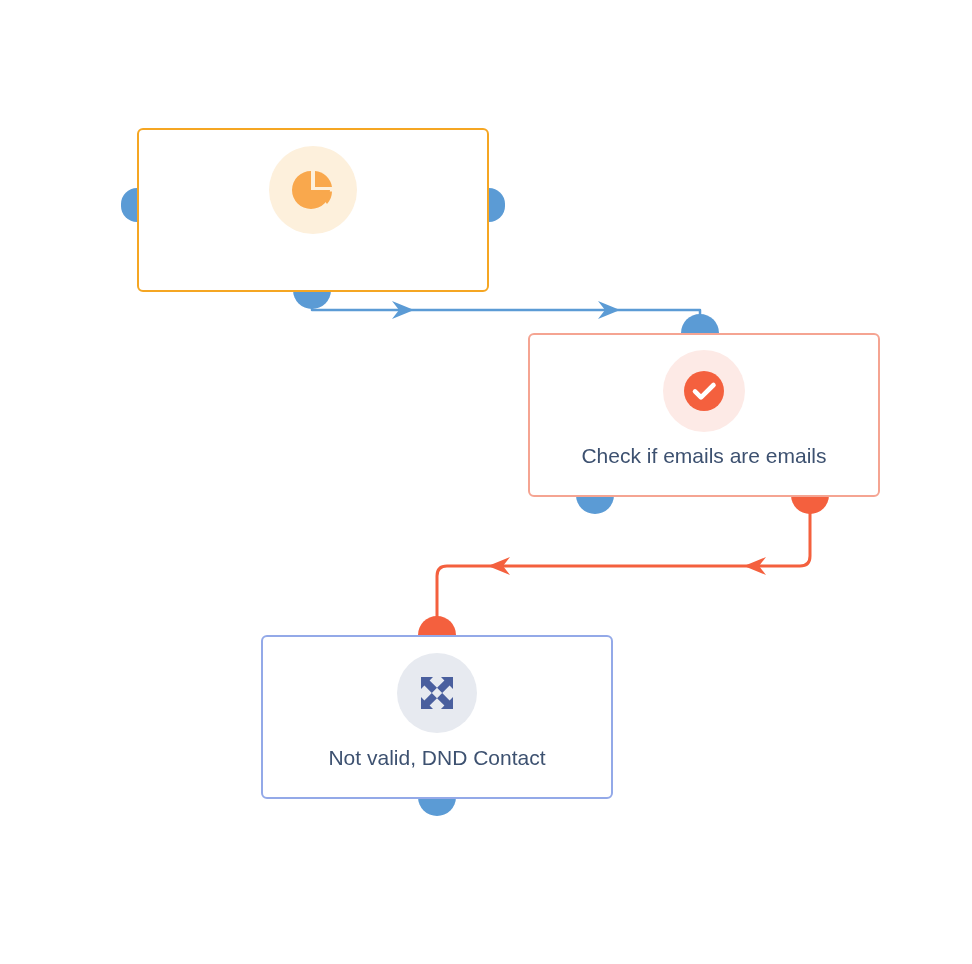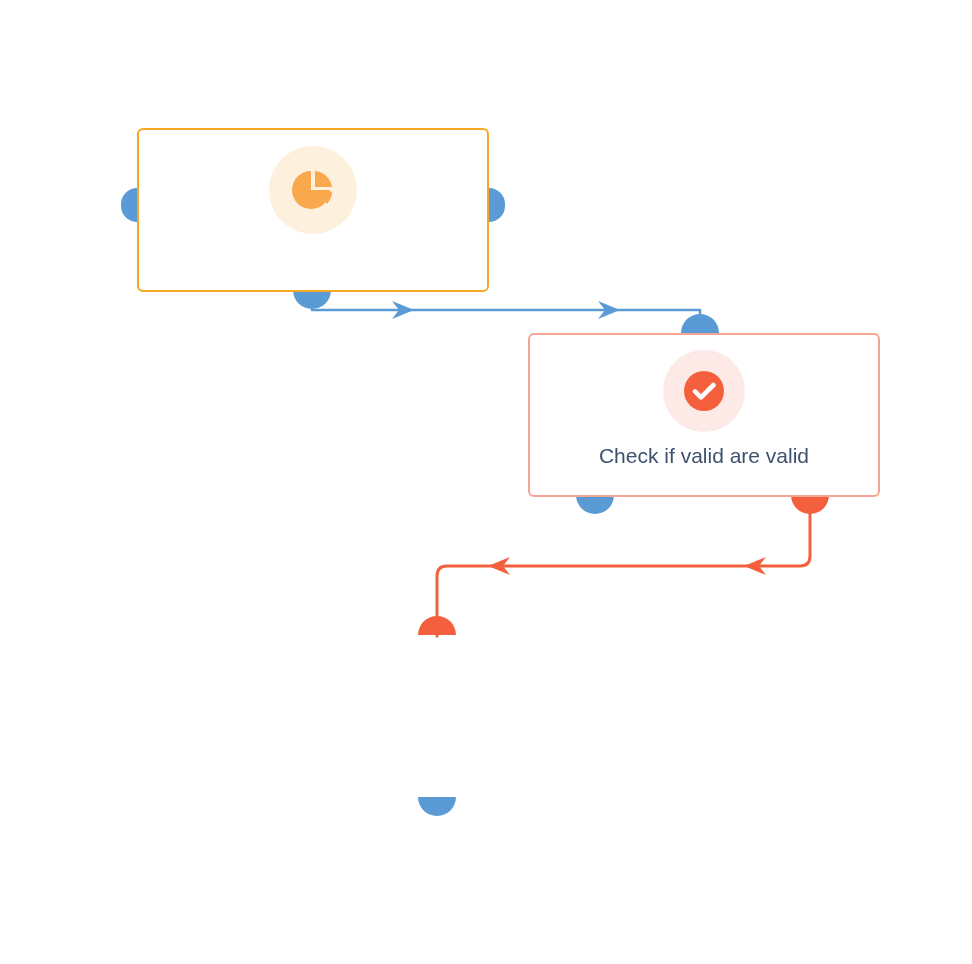--- a/index.html
+++ b/index.html
@@ -142,21 +142,36 @@
   <div class="port bottom red" style="left:791px; top:495px;"></div>
 
   <div class="node" id="node-check-emails" style="left:528px; top:333px; width:352px; height:164px; border-color:#f5a492;">
     <div class="node-body">
       <div class="icon-disc" style="width:82px; height:82px; background:#fdeae6; margin-top:15px;">
         <svg width="46" height="46" viewBox="0 0 46 46" aria-hidden="true">
           <circle cx="23" cy="23" r="20" fill="#f4603e"></circle>
           <path d="M14 23.4 L20 29.4 L32.5 17" fill="none" stroke="#ffffff" stroke-width="4.6" stroke-linecap="round" stroke-linejoin="round"></path>
         </svg>
       </div>
-      <div class="node-label" style="margin-top:11px;">Check if valid are valid</div>
+      <div class="node-label" style="margin-top:11px;">Check if emails are emails</div>
     </div>
   </div>
 
   <div class="port top red" style="left:418px; top:616px;"></div>
   <div class="port bottom blue" style="left:418px; top:797px;"></div>
 
+  <div class="node" id="node-dnd-contact" style="left:261px; top:635px; width:352px; height:164px; border-color:#93a9e8;">
+    <div class="node-body">
+      <div class="icon-disc" style="width:80px; height:80px; background:#e7eaf0; margin-top:16px;">
+        <svg width="40" height="40" viewBox="0 0 40 40" aria-hidden="true">
+          <g fill="#4a5f9e">
+            <path d="M4 4 L16 4 L12.6 7.4 L20 14.8 L14.8 20 L7.4 12.6 L4 16 Z"></path>
+            <path d="M36 4 L36 16 L32.6 12.6 L25.2 20 L20 14.8 L27.4 7.4 L24 4 Z"></path>
+            <path d="M4 36 L4 24 L7.4 27.4 L14.8 20 L20 25.2 L12.6 32.6 L16 36 Z"></path>
+            <path d="M36 36 L24 36 L27.4 32.6 L20 25.2 L25.2 20 L32.6 27.4 L36 24 Z"></path>
+          </g>
+        </svg>
+      </div>
+      <div class="node-label" style="margin-top:12px;">Not valid, DND Contact</div>
+    </div>
+  </div>
 
 </div>
 
 </body></html>

